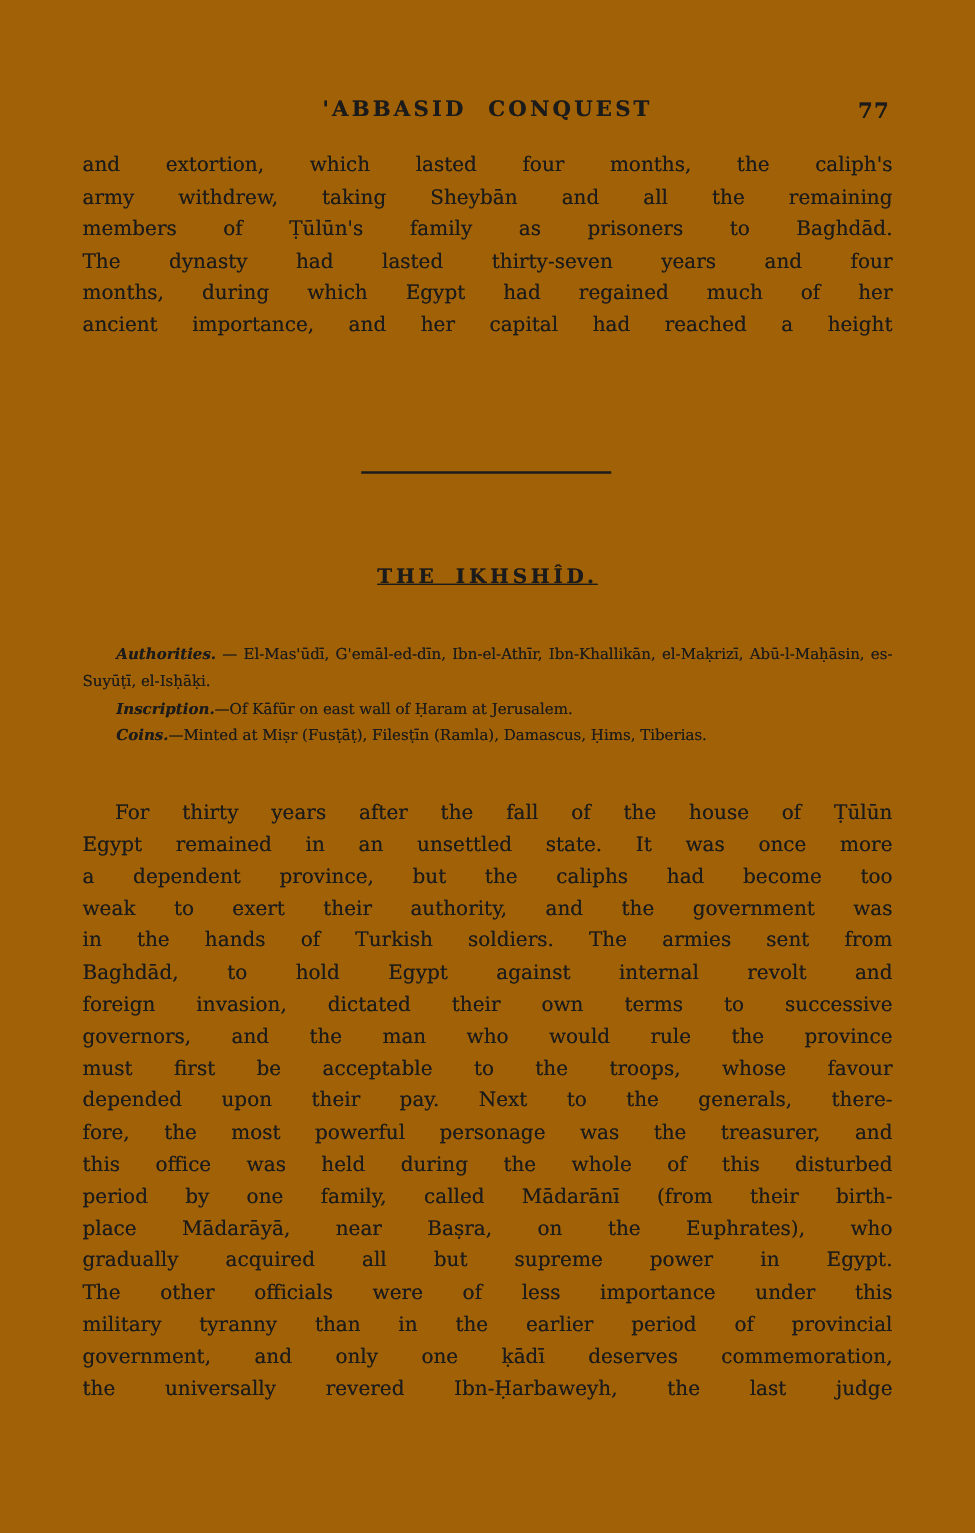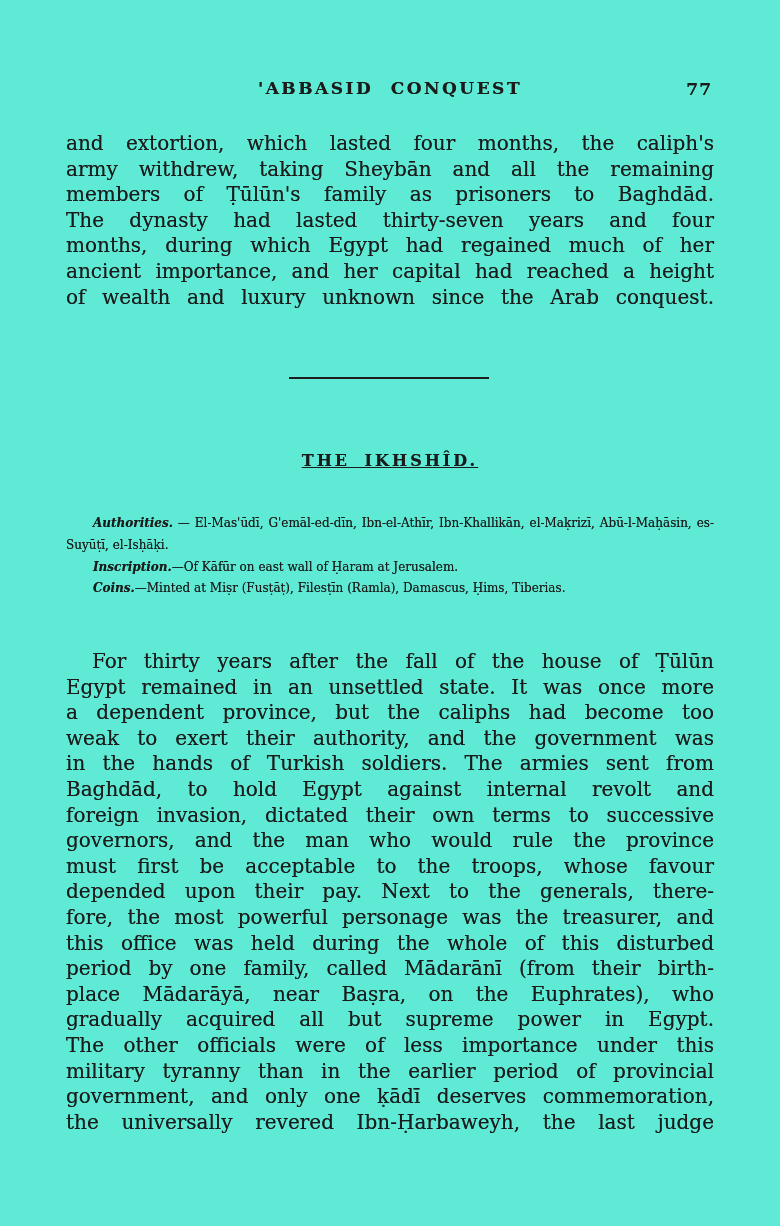--- a/index.html
+++ b/index.html
@@ -5,41 +5,41 @@
   html, body { margin: 0; padding: 0; }
   body {
     width: 780px; height: 1226px;
     background: #ffffff;
     font-family: "DejaVu Serif", serif;
     color: #1b1b1b;
   }
   .page {
     position: relative;
     width: 780px; height: 1226px;
-    background: #5eead4;
+    background: #a16207;
     overflow: hidden;
   }
   .ink { color: #1b1b1b; text-shadow: 0 0 0.5px rgba(20,20,20,0.65); }
 
   .page-header {
     position: absolute; top: 78px; left: 66px; width: 648px; height: 24px;
   }
   .running-title {
     display: block; text-align: center;
     font-size: 17px; font-weight: bold;
     letter-spacing: 2.5px; word-spacing: 9px;
   }
   .page-number {
     position: absolute; right: 2px; top: 1px;
     font-size: 17px; font-weight: bold; letter-spacing: 1px;
   }
 
   .para {
     position: absolute; left: 66px; width: 648px;
-    font-size: 20px; line-height: 25.6px; margin-top: 12px;
+    font-size: 16px; line-height: 25.6px;
   }
   .para .line {
     text-align: justify;
     text-align-last: justify;
     white-space: normal;
   }
   #opening-paragraph { top: 119px; }
   #main-paragraph { top: 637px; }
   .indent-first .line:first-child { text-indent: 26px; }
 
@@ -77,21 +77,20 @@
     <span class="page-number">77</span>
   </div>
 
   <div class="para" id="opening-paragraph">
       <div class="line">and extortion, which lasted four months, the caliph's</div>
       <div class="line">army withdrew, taking Sheybān and all the remaining</div>
       <div class="line">members of Ṭūlūn's family as prisoners to Baghdād.</div>
       <div class="line">The dynasty had lasted thirty-seven years and four</div>
       <div class="line">months, during which Egypt had regained much of her</div>
       <div class="line">ancient importance, and her capital had reached a height</div>
-      <div class="line">of wealth and luxury unknown since the Arab conquest.</div>
     </div>
 
   <div class="section-divider"></div>
 
   <div class="section-heading">THE IKHSHÎD.</div>
 
   <div class="refs">
       <p><span class="ref-label">Authorities.</span><span class="ref-text"> — El-Mas'ūdī, G'emāl-ed-dīn, Ibn-el-Athīr, Ibn-Khallikān, el-Maḳrizī, Abū-l-Maḥāsin, es-Suyūṭī, el-Isḥāḳi.</span></p>
       <p><span class="ref-label">Inscription.</span><span class="ref-text">—Of Kāfūr on east wall of Ḥaram at Jerusalem.</span></p>
       <p><span class="ref-label">Coins.</span><span class="ref-text">—Minted at Miṣr (Fusṭāṭ), Filesṭīn (Ramla), Damascus, Ḥims, Tiberias.</span></p>

